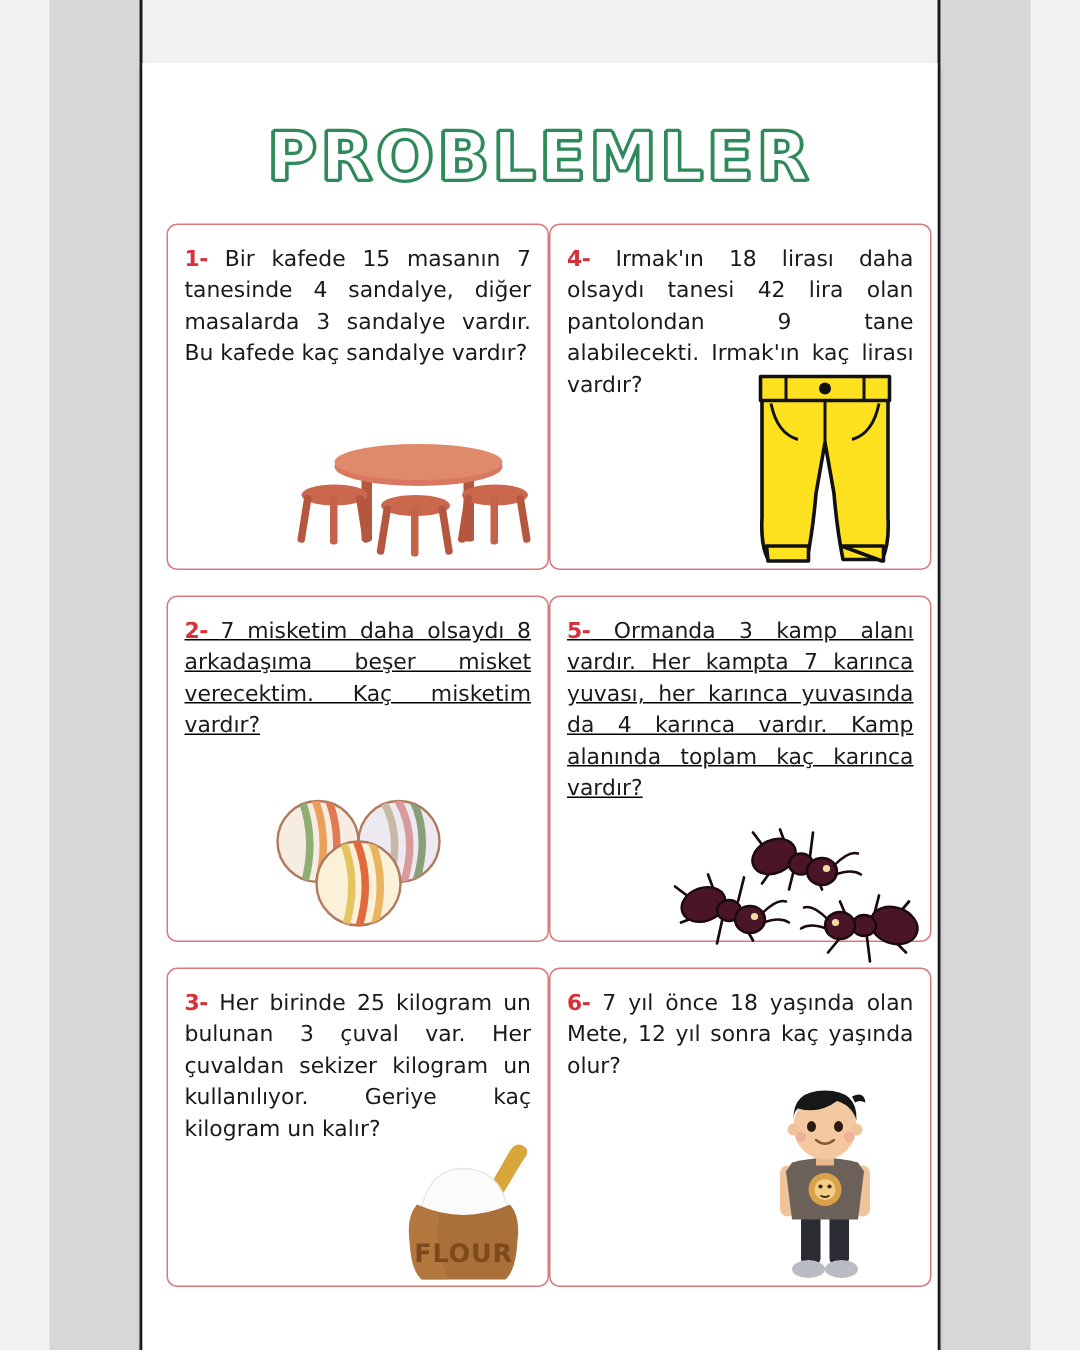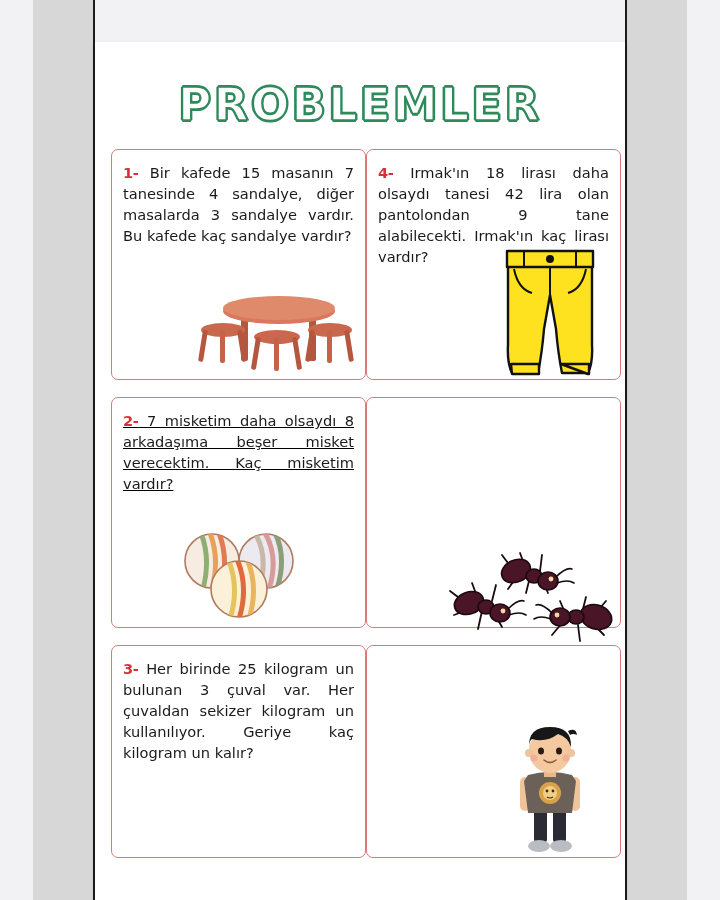--- a/index.html
+++ b/index.html
@@ -259,20 +259,24 @@
             <g clip-path="url(#mC)" fill="none" stroke-width="5" stroke-linecap="round">
               <path d="M49 32 Q61 60 51 92" stroke="#e3c45e"></path>
               <path d="M58 32 Q70 60 60 92" stroke="#e06a3d"></path>
               <path d="M68 32 Q80 60 70 92" stroke="#e8b45e"></path>
             </g>
           </svg>
         </div>
       </div>
 
       <div class="qbox">
+        <div class="qtext">
+          <span class="num">5-</span>
+          <span>Ormanda 3 kamp alanı vardır. Her kampta 7 karınca yuvası, her karınca yuvasında da 4 karınca vardır. Kamp alanında toplam kaç karınca vardır?</span>
+        </div>
         <div class="art art-ants">
           <svg viewBox="0 0 190 104">
             <g stroke="#1a0a0e" stroke-width="1.8" fill="none" stroke-linecap="round">
 
               <path d="M70 26 L58 10"></path>
                 <path d="M74 30 L64 44"></path>
                 <path d="M82 24 L76 8"></path>
               <path d="M86 32 L82 48"></path>
                 <path d="M96 26 L98 10"></path>
                 <path d="M98 34 L104 48"></path>
@@ -333,23 +337,39 @@
 
     </div>
 
     <div class="row">
 
       <div class="qbox">
         <div class="qtext">
           <span class="num">3-</span>
           <span>Her birinde 25 kilogram un bulunan 3 çuval var. Her çuvaldan sekizer kilogram un kullanılıyor. Geriye kaç kilogram un kalır?</span>
         </div>
-      </div>
-
-      <div class="qbox">
+        <div class="art art-flour">
+          <svg viewBox="0 0 100 104">
+
+            <path d="M72 44 L90 14 Q95 8 90 5 Q85 2 81 8 L64 38 Z" fill="#d9a63c"></path>
+
+            <path d="M22 46 Q28 20 50 20 Q74 20 80 48 Q52 58 22 46 Z" fill="#fbfbfb" stroke="#e8e8e8" stroke-width="1"></path>
+
+            <path d="M19 44 Q12 52 14 68 Q15 88 22 94 L78 94 Q85 88 86 68 Q88 52 81 44 Q50 58 19 44 Z" fill="#a9703a"></path>
+            <path d="M19 44 Q12 52 14 68 Q15 88 22 94 L40 94 Q30 70 34 50 Z" fill="#b97f45" opacity="0.55"></path>
+            <text x="50" y="82" font-family="DejaVu Sans, sans-serif" font-size="17" font-weight="700" fill="#7d4a1e" text-anchor="middle" letter-spacing="0.5">FLOUR</text>
+          </svg>
+        </div>
+      </div>
+
+      <div class="qbox">
+        <div class="qtext">
+          <span class="num">6-</span>
+          <span>7 yıl önce 18 yaşında olan Mete, 12 yıl sonra kaç yaşında olur?</span>
+        </div>
         <div class="art art-boy">
           <svg viewBox="0 0 104 136">
 
             <rect x="36" y="88" width="13" height="34" fill="#2b2b33" rx="4"></rect>
             <rect x="55" y="88" width="13" height="34" fill="#2b2b33" rx="4"></rect>
 
             <ellipse cx="41" cy="125" rx="11" ry="6" fill="#b9bcc2"></ellipse>
             <ellipse cx="63" cy="125" rx="11" ry="6" fill="#b9bcc2"></ellipse>
 
             <rect x="22" y="56" width="10" height="34" fill="#f0c49a" rx="5"></rect>

